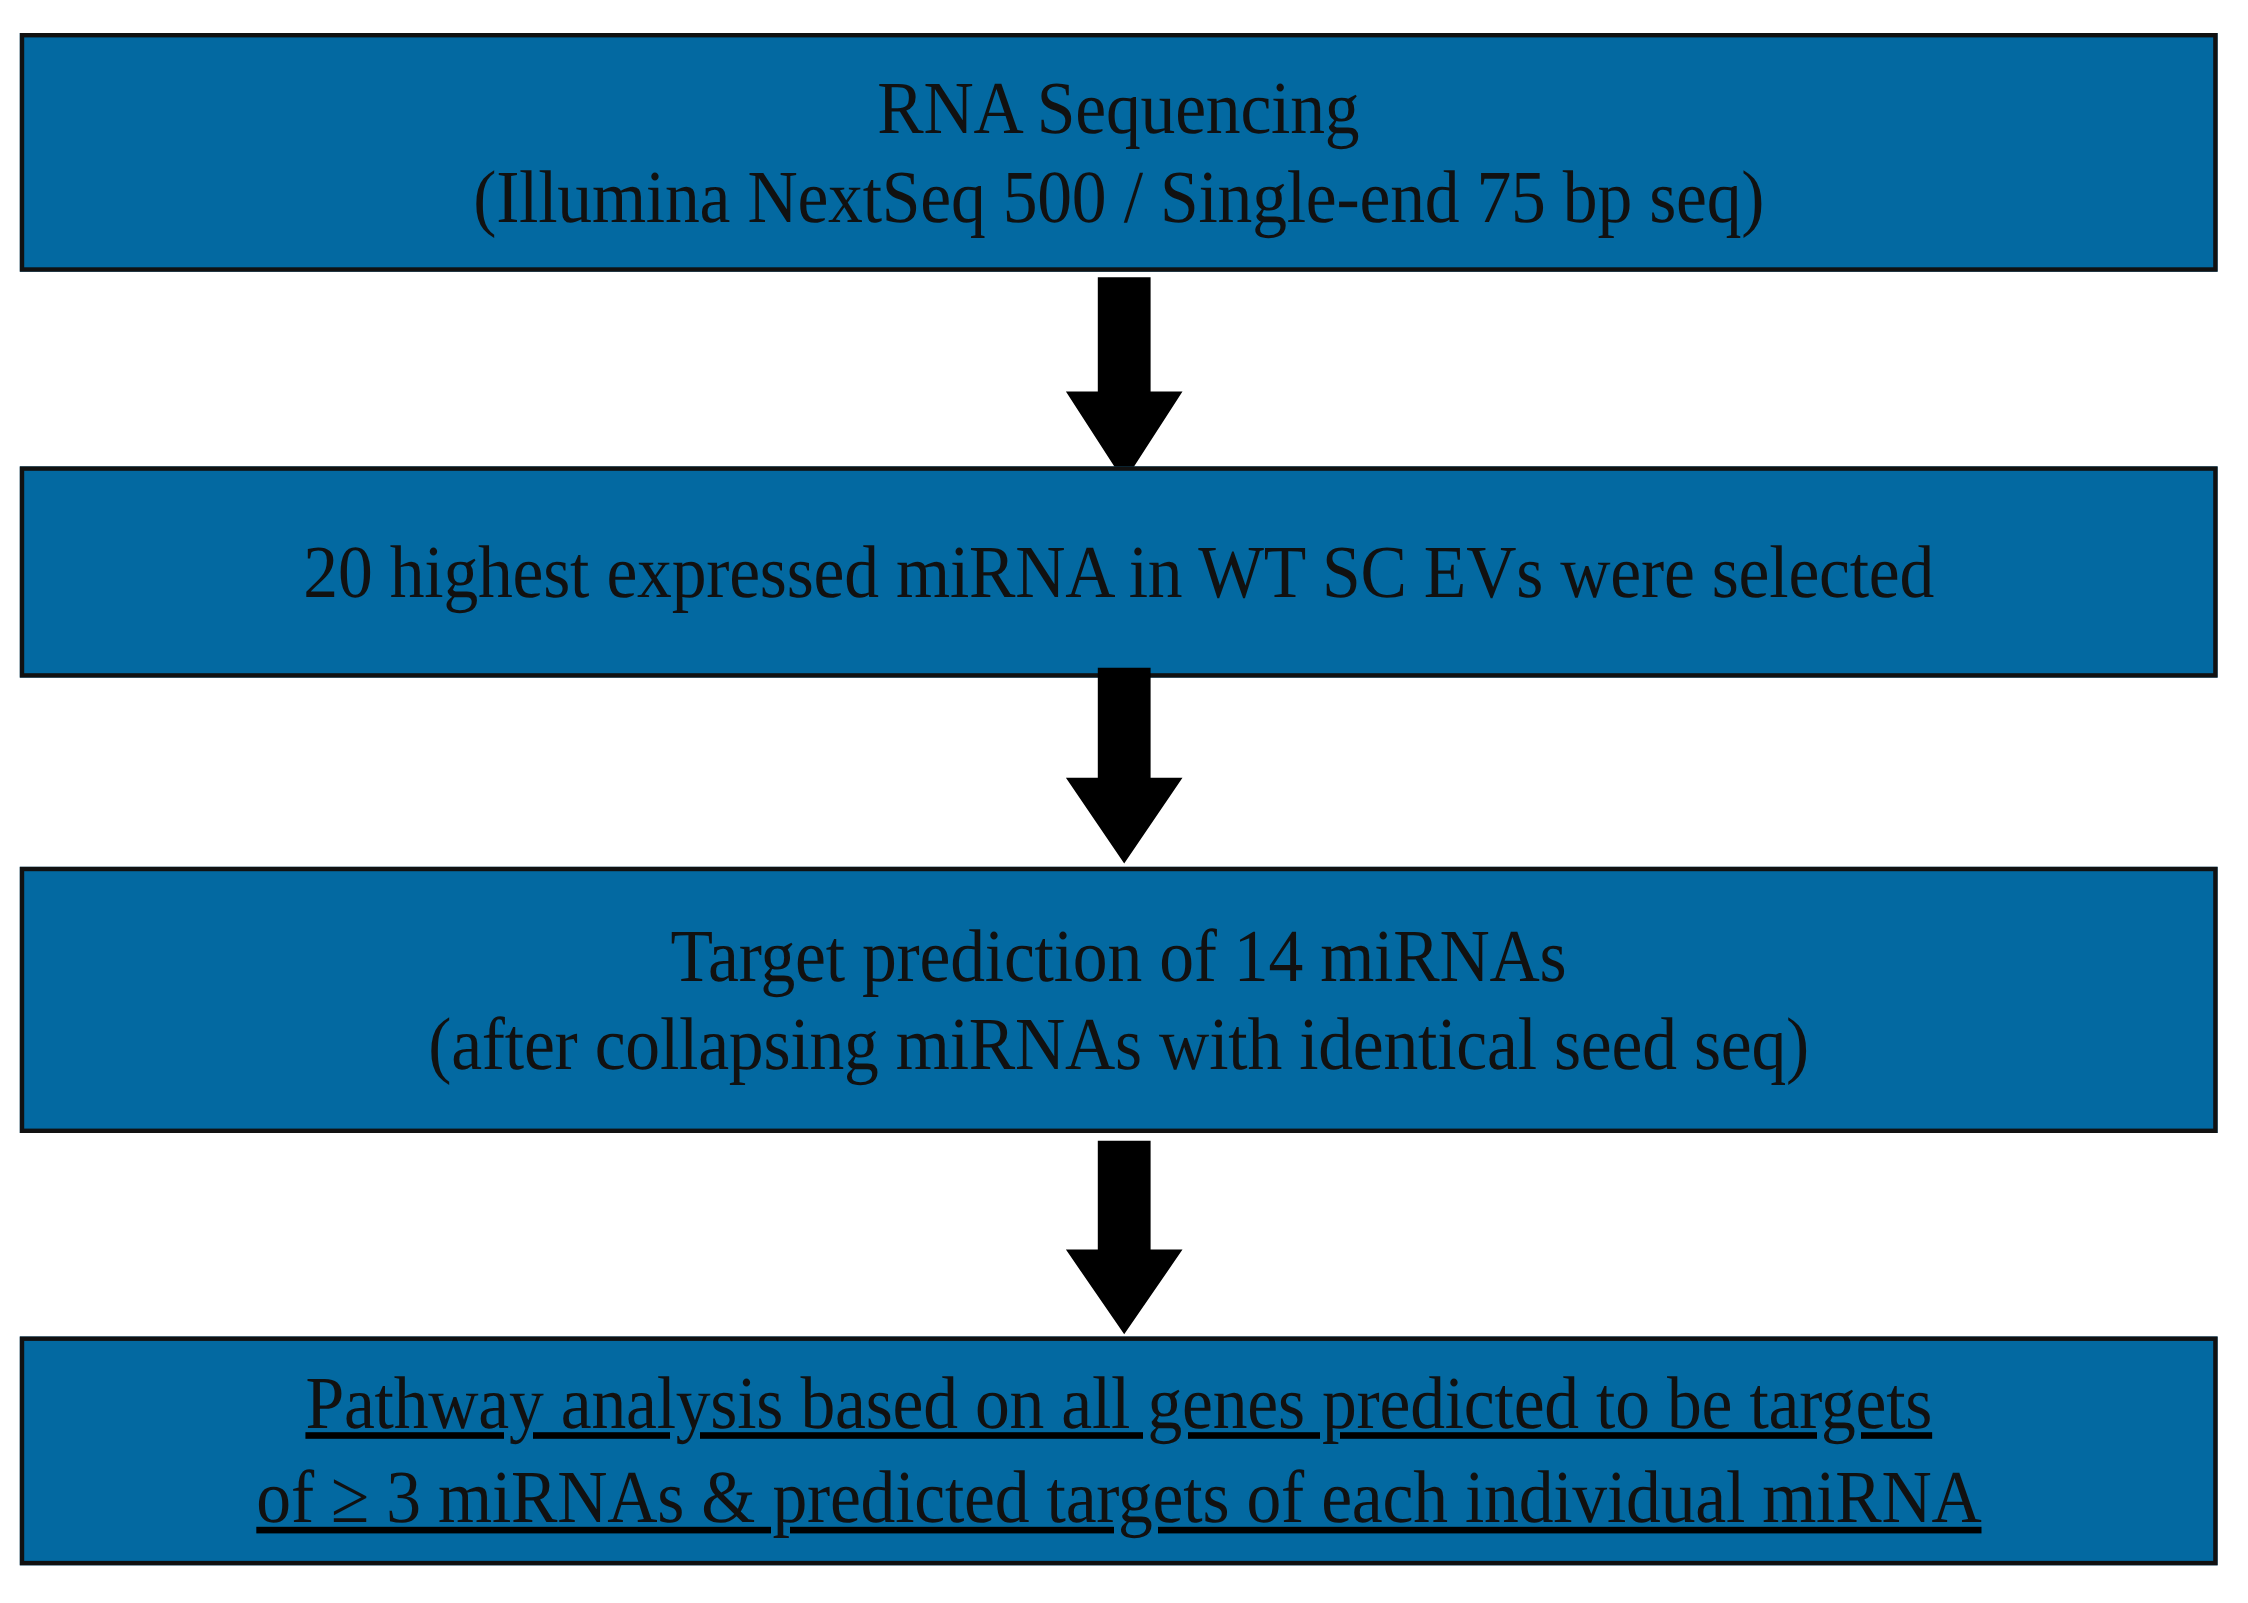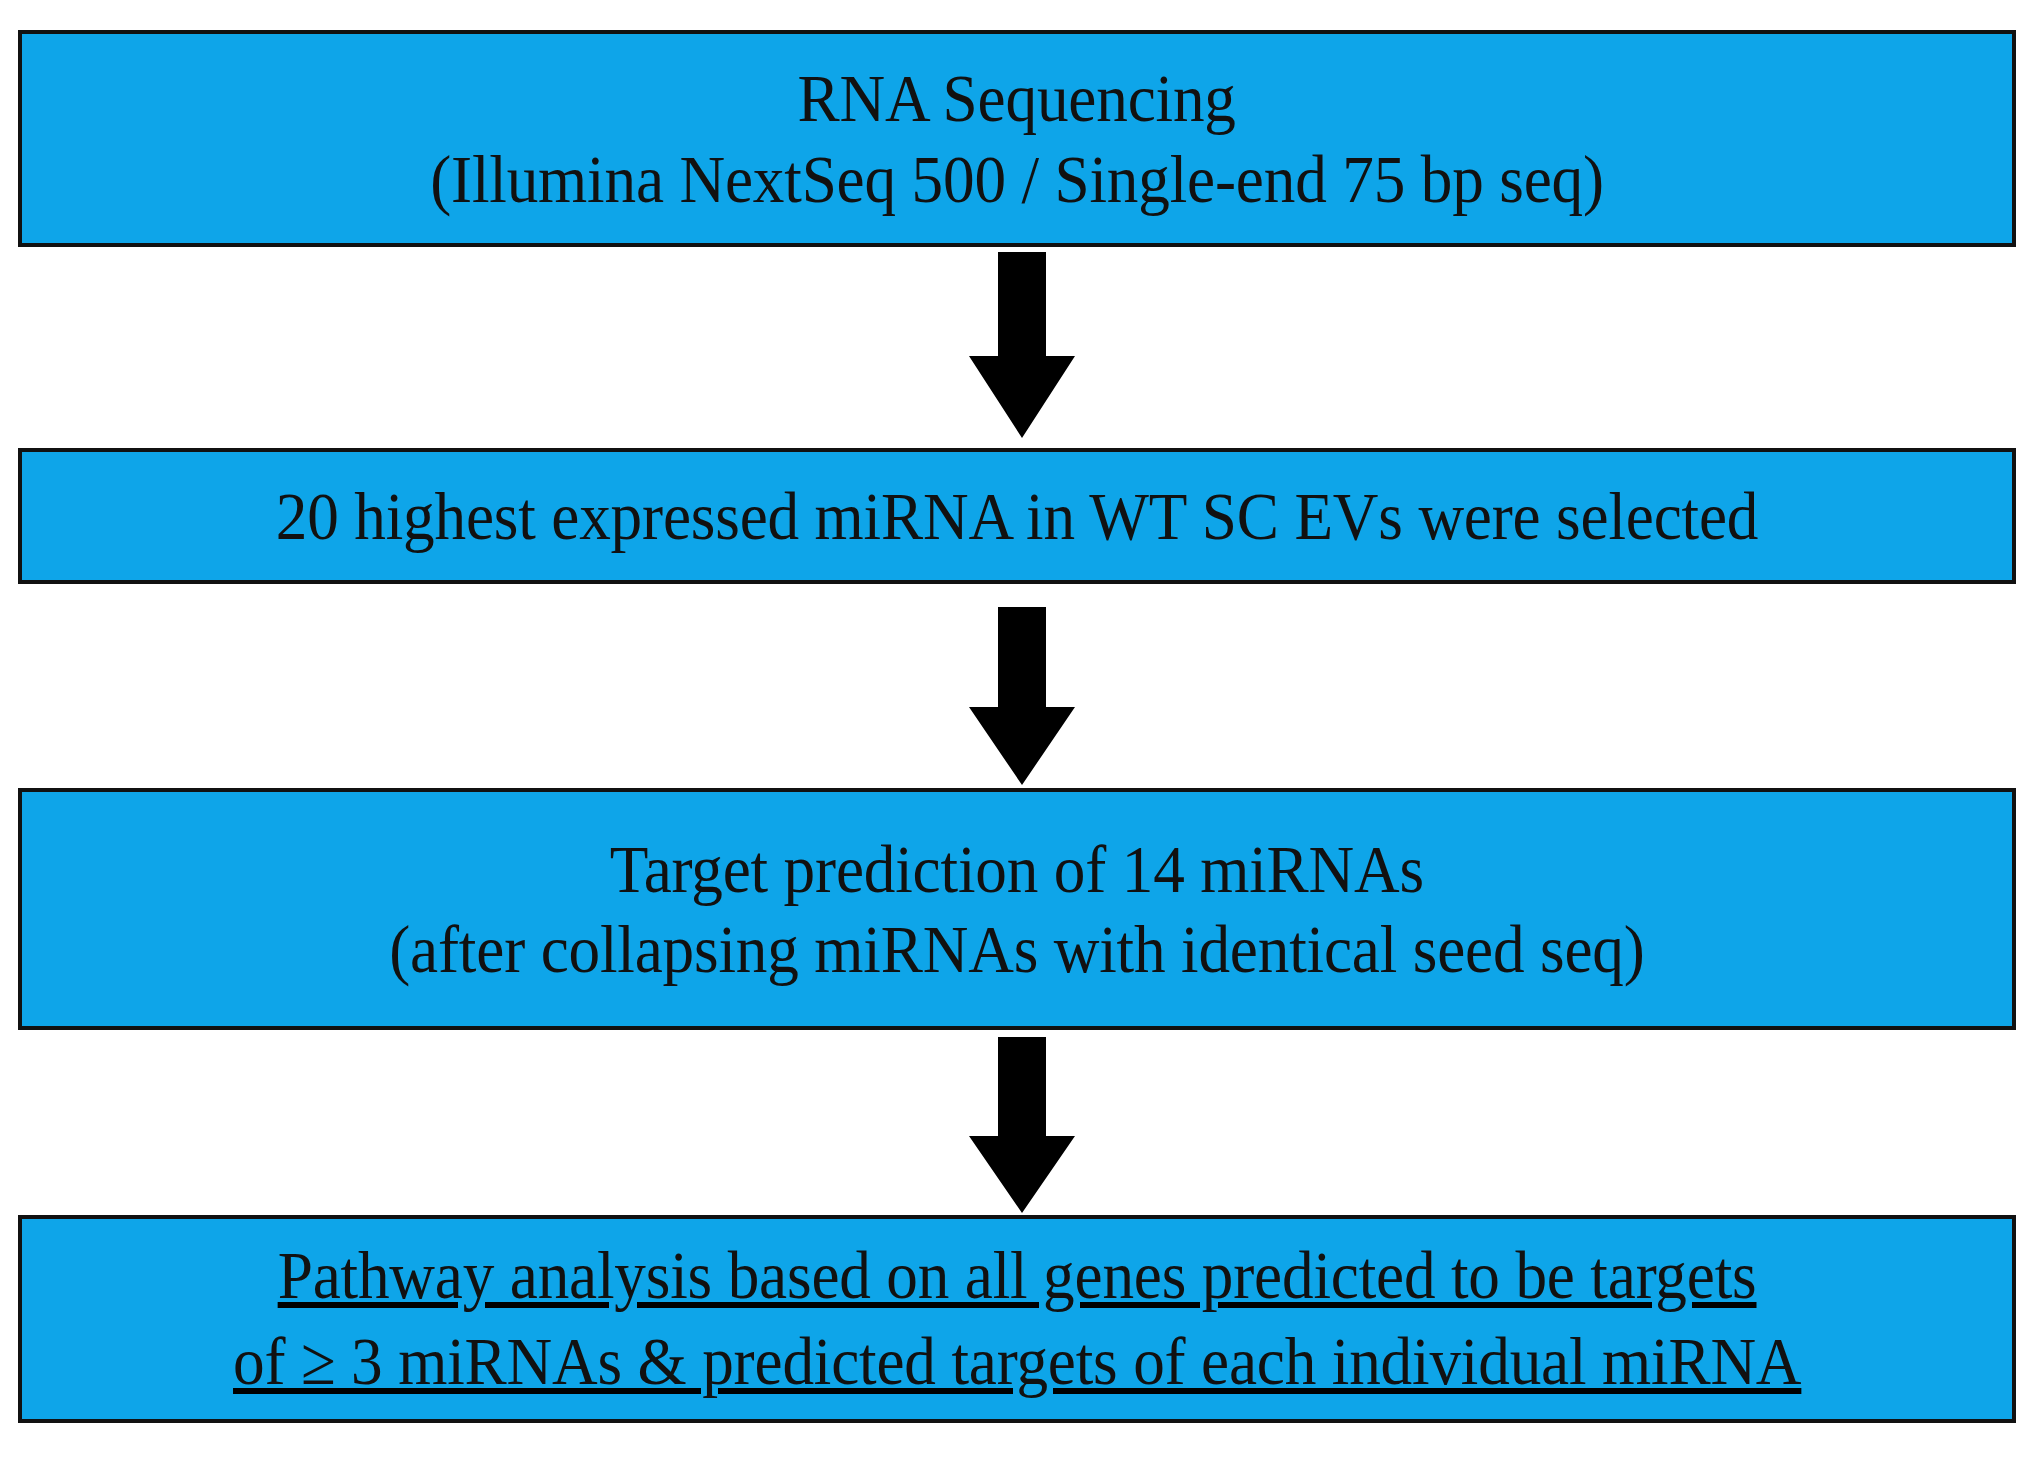--- a/index.html
+++ b/index.html
@@ -21,21 +21,21 @@
     box-sizing: border-box;
   }
 
   
   .node-box {
     position: absolute;
     left: 18px;
     width: 1998px;
     box-sizing: border-box;
     border: 4px solid #111111;
-    background: #0ea5e9;
+    background: #0369a1;
     display: flex;
     flex-direction: column;
     align-items: center;
     justify-content: center;
     text-align: center;
   }
 
   .node-line {
     display: block;
     color: #111111;
@@ -43,21 +43,21 @@
     line-height: 1.18;
     letter-spacing: -0.2px;
     white-space: nowrap;
     
     transform: scaleX(0.93);
     transform-origin: center center;
   }
 
   
   #box-rna-sequencing   { top: 30px;   height: 217px; }
-  #box-mirna-selection  { top: 448px;  height: 136px; }
+  #box-mirna-selection  { top: 424px;  height: 192px; }
   #box-target-prediction{ top: 788px;  height: 242px; text-align: right; }
   #box-pathway-analysis { top: 1215px; height: 208px; text-decoration: underline; }
 
   #box-rna-sequencing .node-line            { font-size: 68px; }
   #box-mirna-selection .node-line           { font-size: 68px; }
   #box-target-prediction .node-line         { font-size: 68px; }
   #box-pathway-analysis .node-line          { font-size: 68px; line-height: 1.26; }
 
   
   .flow-arrow {

